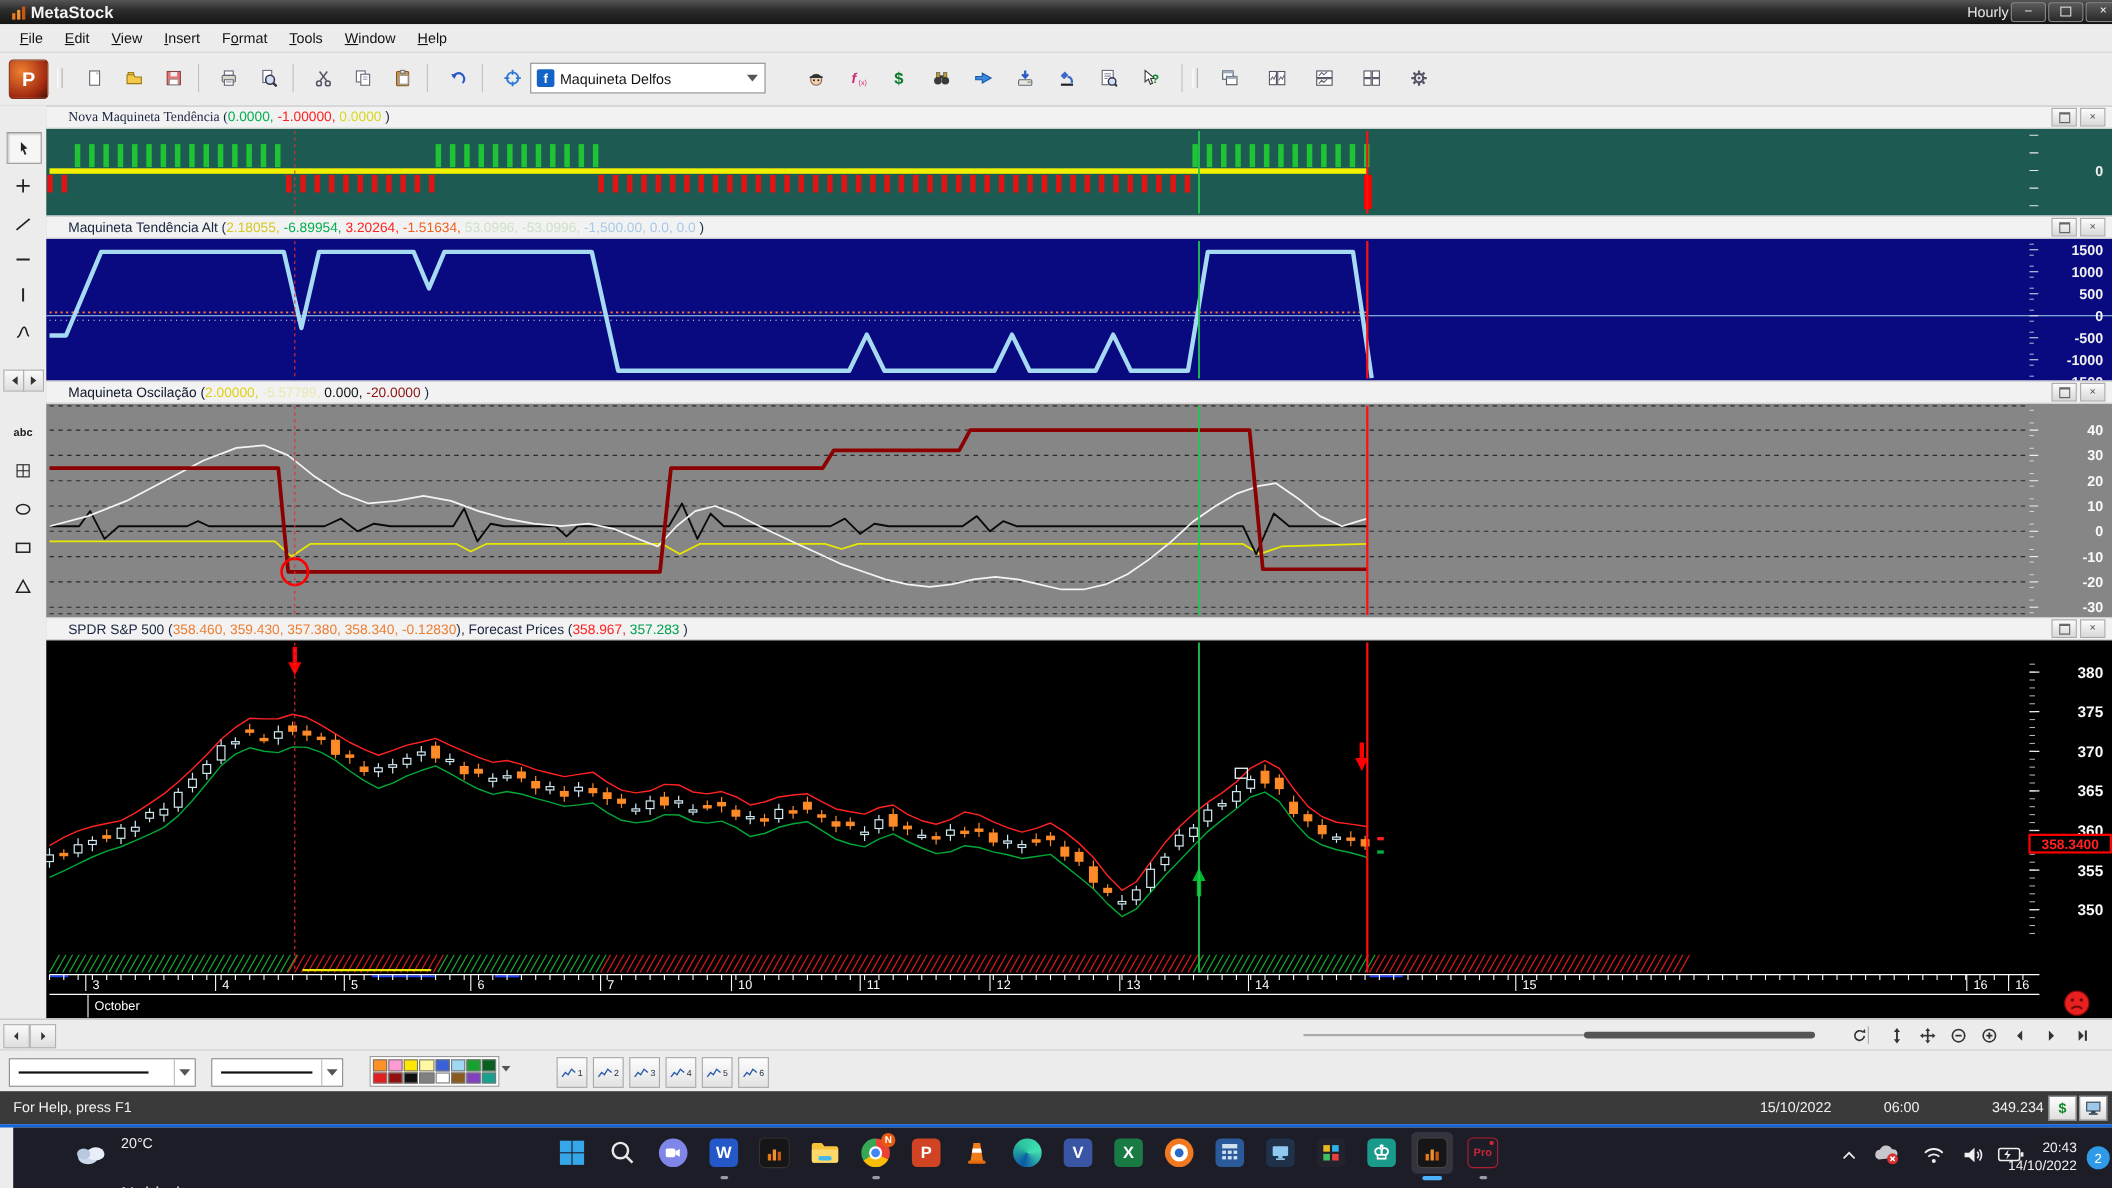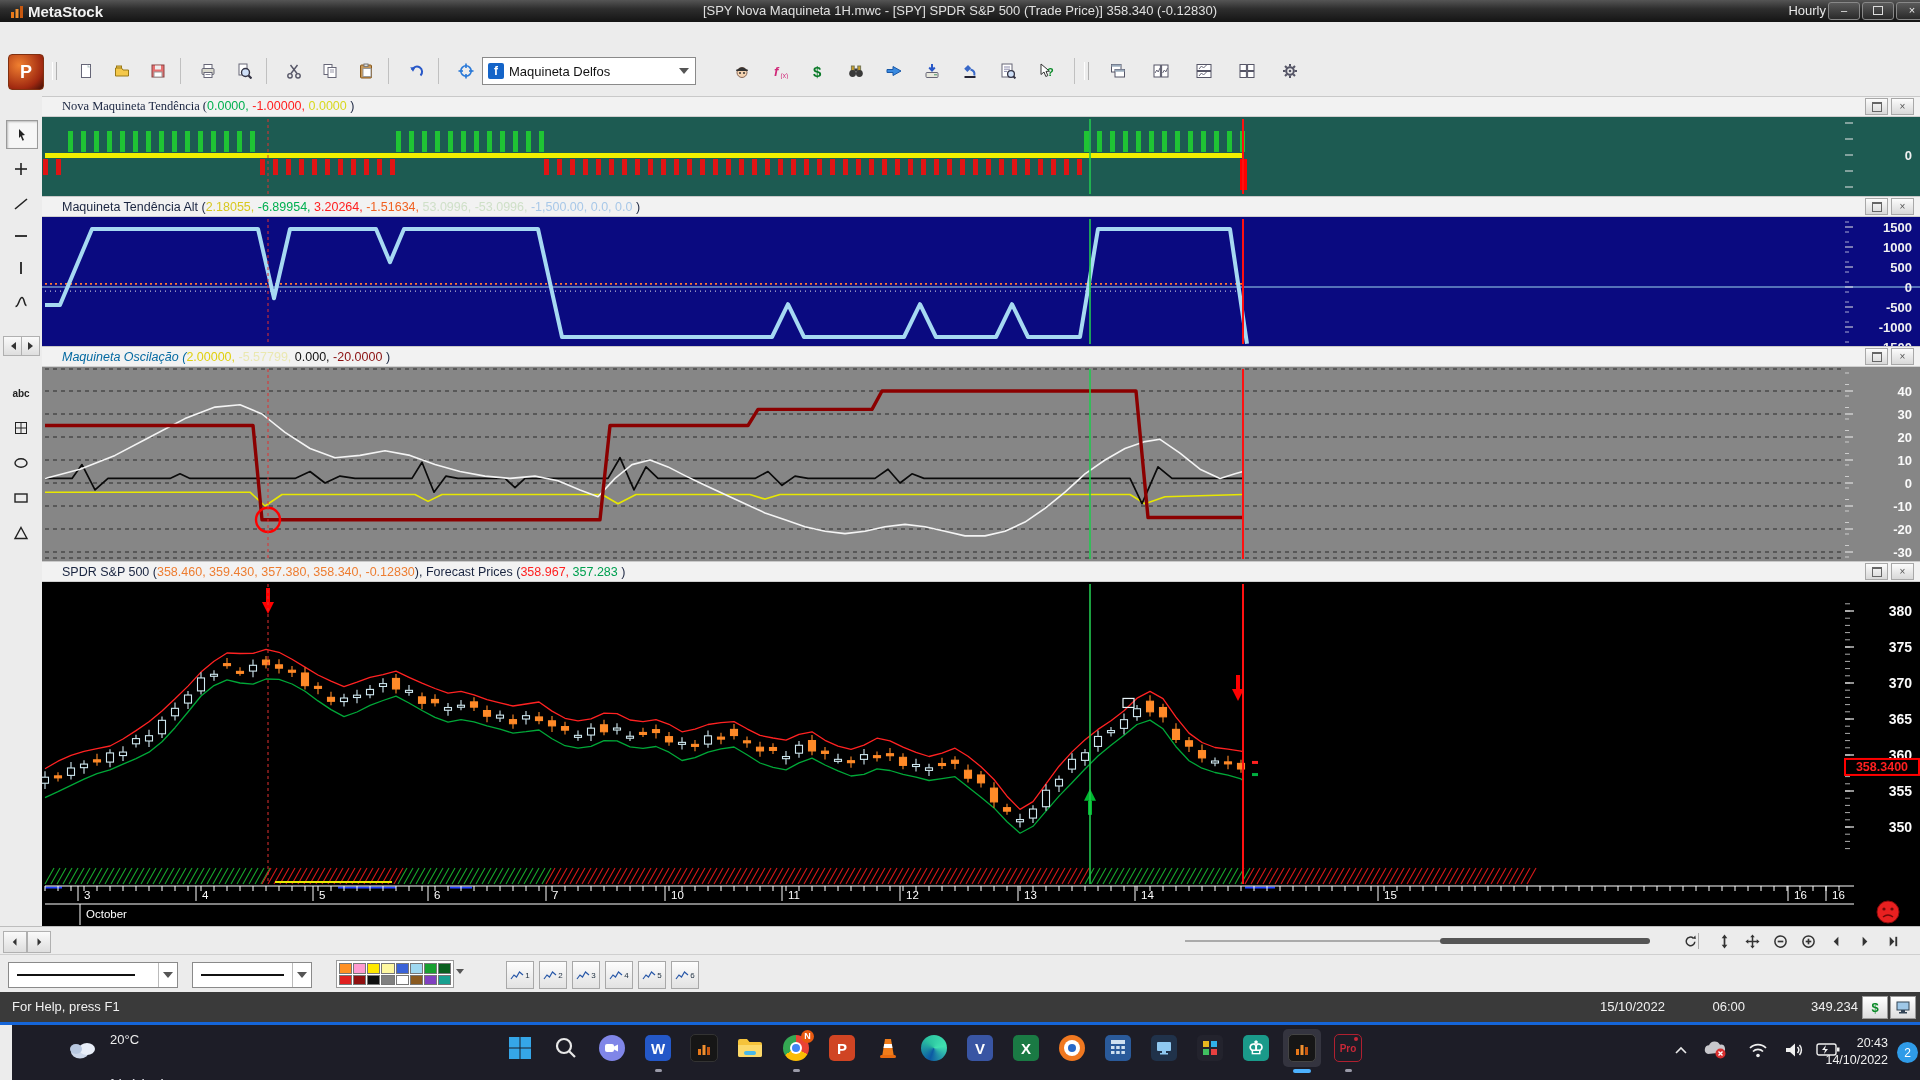--- a/index.html
+++ b/index.html
@@ -90,29 +90,38 @@
 
   <div id="titlebar" class="abs">
     <div id="logo" class="abs">
       <svg width="14" height="14" viewBox="0 0 14 14">
         <rect x="1" y="8" width="3" height="6" fill="#e87818"></rect>
           <rect x="5.5" y="5" width="3" height="9" fill="#f09030"></rect>
           <rect x="10" y="2" width="3" height="12" fill="#c85810"></rect>
       </svg>
       <span>MetaStock</span>
     </div>
-    <div id="wintitle" class="abs">[SPY Nova Maquineta 1H.mwc - [SPY] SPDR S&amp;P 500 (Trade Price)]   358.340 (-0.12830)</div>
     <div id="periodicity" class="abs">Hourly</div>
     <div class="abs cap-btn" style="right:96px;">–</div>
     <div class="abs cap-btn" style="right:62px;">
       <div style="width:8px;height:7px;border:1px solid #ddd;margin:3px auto 0;"></div>
     </div>
     <div class="abs cap-btn" style="right:28px;">×</div>
   </div>
 
+  <div id="menubar" class="abs">
+      <div class="menu-item"><u>F</u>ile</div>
+      <div class="menu-item"><u>E</u>dit</div>
+      <div class="menu-item"><u>V</u>iew</div>
+      <div class="menu-item"><u>I</u>nsert</div>
+      <div class="menu-item">F<u>o</u>rmat</div>
+      <div class="menu-item"><u>T</u>ools</div>
+      <div class="menu-item"><u>W</u>indow</div>
+      <div class="menu-item"><u>H</u>elp</div>
+    </div>
 
   <div id="toolbar" class="abs">
     <div id="power-btn" class="abs">P</div>
     <div class="abs tb-handle" style="left:52px;"></div>
     <div id="tb-icons" class="abs" style="left:0;top:0;width:100%;height:100%;">
         <div class="abs tb-btn" style="left: 70px;">
           <svg width="16" height="16" viewBox="0 0 16 16">
             <rect x="3.5" y="1.5" width="9" height="13" fill="#fff" stroke="#667"></rect>
             <path d="M9.5 1.5 L12.5 4.5 L9.5 4.5 Z" fill="#bcc"></path>
           </svg>
@@ -397,21 +406,21 @@
       <div class="abs panel-header" style="top: 196px;">
         <div class="ph-text"><span style="color: rgb(26, 37, 64);">Maquineta Tendência Alt (</span><span style="color: rgb(216, 200, 32);">2.18055,</span><span style="color: rgb(0, 176, 80);"> -6.89954,</span><span style="color: rgb(255, 32, 32);"> 3.20264,</span><span style="color: rgb(240, 96, 32);"> -1.51634,</span><span style="color: rgb(207, 224, 200);"> 53.0996,</span><span style="color: rgb(207, 224, 200);"> -53.0996,</span><span style="color: rgb(168, 200, 232);"> -1,500.00,</span><span style="color: rgb(168, 200, 232);"> 0.0,</span><span style="color: rgb(168, 200, 232);"> 0.0</span><span style="color: rgb(26, 37, 64);"> )</span></div>
         <div class="ph-btns">
           <div class="winbtn">
             <div class="maxglyph"></div>
           </div>
           <div class="winbtn">×</div>
         </div>
       </div>
       <div class="abs panel-header" style="top: 346px;">
-        <div class="ph-text"><span style="color: #0369a1; font-style: italic;">Maquineta Oscilação (</span><span style="color: rgb(224, 208, 16);">2.00000,</span><span style="color: rgb(234, 232, 176);"> -5.57799,</span><span style="color: rgb(17, 17, 17);"> 0.000,</span><span style="color: rgb(139, 16, 16);"> -20.0000</span><span style="color: rgb(26, 37, 64);"> )</span></div>
+        <div class="ph-text"><span style="color: #0f172a;">Maquineta Oscilação (</span><span style="color: rgb(224, 208, 16);">2.00000,</span><span style="color: rgb(234, 232, 176);"> -5.57799,</span><span style="color: rgb(17, 17, 17);"> 0.000,</span><span style="color: rgb(139, 16, 16);"> -20.0000</span><span style="color: rgb(26, 37, 64);"> )</span></div>
         <div class="ph-btns">
           <div class="winbtn">
             <div class="maxglyph"></div>
           </div>
           <div class="winbtn">×</div>
         </div>
       </div>
       <div class="abs panel-header" style="top: 561px; text-align: center;">
         <div class="ph-text"><span style="color: rgb(26, 37, 64);">SPDR S&amp;P 500 (</span><span style="color: rgb(237, 125, 49);">358.460, 359.430, 357.380, 358.340, -0.12830</span><span style="color: rgb(26, 37, 64);">), Forecast Prices (</span><span style="color: rgb(255, 32, 32);">358.967,</span><span style="color: rgb(0, 160, 80);"> 357.283</span><span style="color: rgb(26, 37, 64);"> )</span></div>
         <div class="ph-btns">

